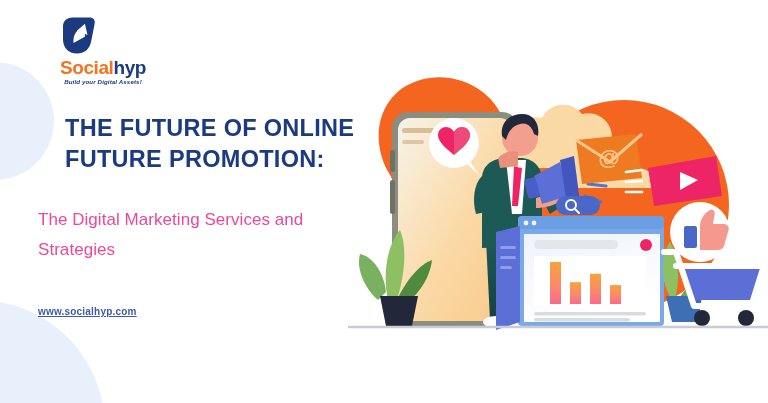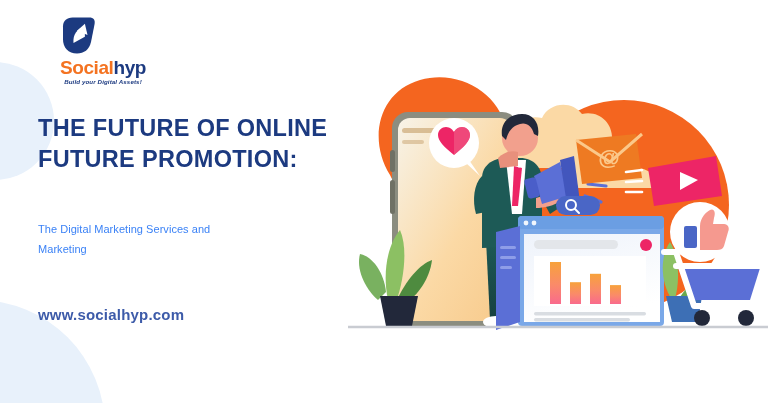--- a/index.html
+++ b/index.html
@@ -29,28 +29,28 @@
                 text-align:center; line-height:1; white-space:nowrap; }
   #logo-word .s1 { color:#f47321; }
   #logo-word .s2 { color:#1c3a80; }
   #logo-tag   { font-size:6.2px; font-weight:bold; font-style:italic;
                 color:#1c3a80; text-align:center; letter-spacing:0.1px;
                 margin-top:1px; white-space:nowrap; }
 
   #headline { position:absolute; left:38px; top:113px; width:320px;
     font-size:23.5px; font-weight:bold; line-height:1.33;
     letter-spacing:0.3px; color:#1c3a80; }
-  #headline span { display:block; }
-
-  #subhead { position:absolute; left:38px; top:220px; width:310px;
-    font-size:11px; line-height:1.78; color:#3b82f6; letter-spacing:0.05px; }
+  #headline span { display:block;margin-left:27px; }
+
+  #subhead { position:absolute; left:38px; top:205px; width:310px;
+    font-size:17px; line-height:1.78; color:#ec4899; letter-spacing:0.05px; }
   #subhead span { display:block; }
 
   #url { position:absolute; left:38px; top:306px;
-    font-size:15px; font-weight:bold; color:#3d5ba9; letter-spacing:0.2px; }
+    font-size:10px; font-weight:bold; color:#3d5ba9; letter-spacing:0.2px;text-decoration:underline; }
 
   
   #art { position:absolute; left:330px; top:0; width:438px; height:403px; }
   #art svg { display:block; width:438px; height:403px; }
 </style>
 </head>
 <body>
 
 <div id="banner">
 
@@ -69,21 +69,21 @@
     <div id="logo-tag">Build your Digital Assets!</div>
   </div>
 
   <h1 id="headline">
     <span>THE FUTURE OF ONLINE</span>
     <span>FUTURE PROMOTION:</span>
   </h1>
 
   <div id="subhead">
     <span>The Digital Marketing Services and</span>
-    <span>Marketing</span>
+    <span>Strategies</span>
   </div>
 
   <div id="url">www.socialhyp.com</div>
 
   <div id="art">
     <svg viewBox="0 0 438 403">
       <defs>
         <linearGradient id="barGrad" x1="0" y1="0" x2="0" y2="1">
           <stop offset="0%" stop-color="#f7a23b"></stop>
           <stop offset="55%" stop-color="#fa8a6a"></stop>

